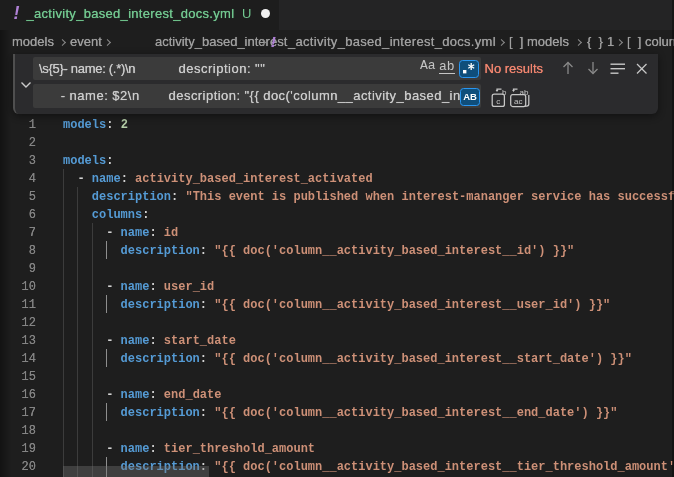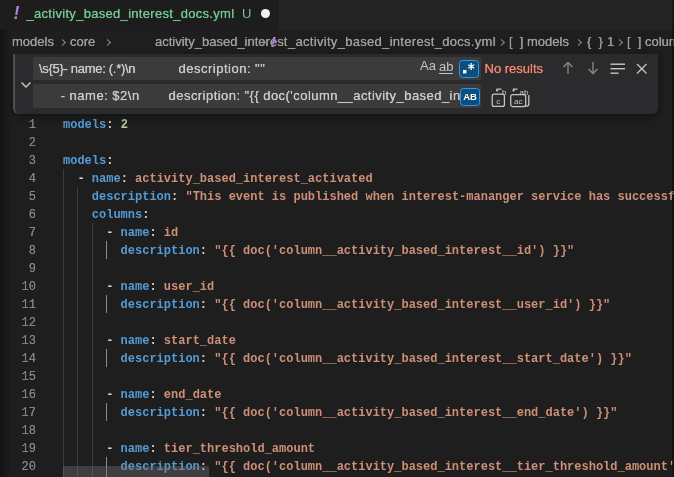--- a/index.html
+++ b/index.html
@@ -41,40 +41,40 @@
 
 #fw { position:absolute; left:12.5px; top:54px; width:645px; height:59.5px; background:#2c2c2e;
   border-left:2px solid #505050; border-radius:0 0 6px 6px; box-shadow:0 2px 8px rgba(0,0,0,0.45); }
 .finput { position:absolute; left:18.5px; width:448px; height:23.5px; background:rgba(60,60,60,0.992); border-radius:2px;
   font-size:13px; color:#cccccc; line-height:23.5px; white-space:pre; overflow:hidden; }
 #finp1 { top:2.7px; padding-left:6px; padding-right:66px; }
 #finp2 { top:30.3px; padding-left:6px; padding-right:58px; }
 #fchev { position:absolute; left:5.5px; top:26.5px; }
 .optbox { position:absolute; width:20px; height:18px; top:6px; border:1.5px solid #2b97f1; border-radius:3.5px;
   background:rgba(16,80,125,0.992); }
-.opttxt { position:absolute; top:3px; height:18px; line-height:18px; font-size:13px; color:#c5c5c5; }
+.opttxt { position:absolute; top:3px; height:18px; line-height:18px; font-size:13px; color:#c5c5c5;font-family:Liberation Mono, monospace; }
 #noresults { position:absolute; left:470px; top:0; height:29px; line-height:29px; font-size:13px; color:#f48771; }
 .fbtn { position:absolute; top:8px; }
 #rightedge { position:absolute; right:0; top:0; width:2px; height:477px; background:rgba(0,0,0,0.35); z-index:50; }
 </style>
 </head>
 <body>
 
 <div id="tabstrip">
     <div id="tab"></div>
   </div>
 <div id="tabicon">!</div>
 <div id="tabname" class="th">_activity_based_interest_docs.yml</div>
 <div id="tabU">U</div>
 <div id="tabdot"></div>
 
 <div id="crumbs" class="th">
   <span class="ci" style="left:12px;">models</span>
   <span class="sep" style="left:59.5px;"></span>
-  <span class="ci" style="left:70px;">core</span>
+  <span class="ci" style="left:70px;">event</span>
   <span class="sep" style="left:104.5px;"></span>
   <span class="ci" style="left:115px;margin-left:40px;">activity_based_interest</span>
   <span class="sep" style="left:260px;"></span>
   <span class="ci" id="crumbbang" style="left:271px;">!</span>
   <span class="ci" style="left:288px; letter-spacing:0.3px;">_activity_based_interest_docs.yml</span>
   <span class="sep" style="left:498.5px;"></span>
   <span class="ci" style="left:509px;">[&nbsp;&nbsp;]</span>
   <span class="ci" style="left:527px;">models</span>
   <span class="sep" style="left:575.5px;"></span>
   <span class="ci" style="left:587px;">{&nbsp;&nbsp;}</span>

